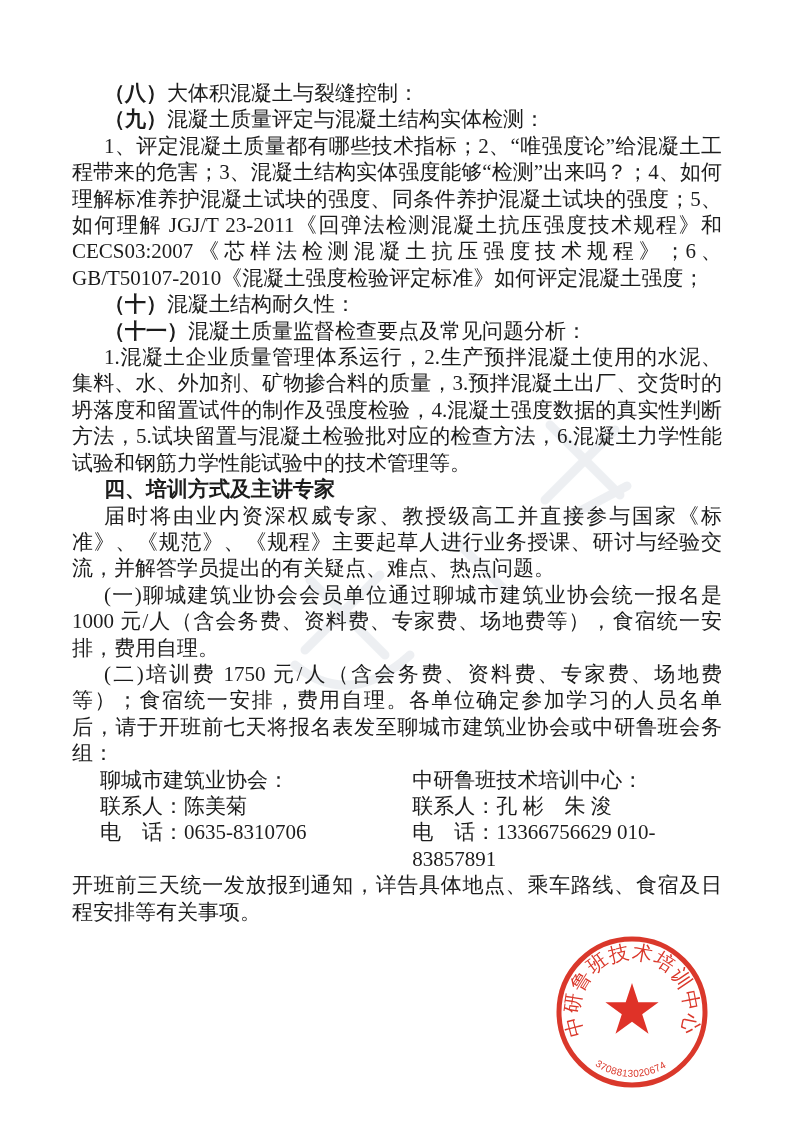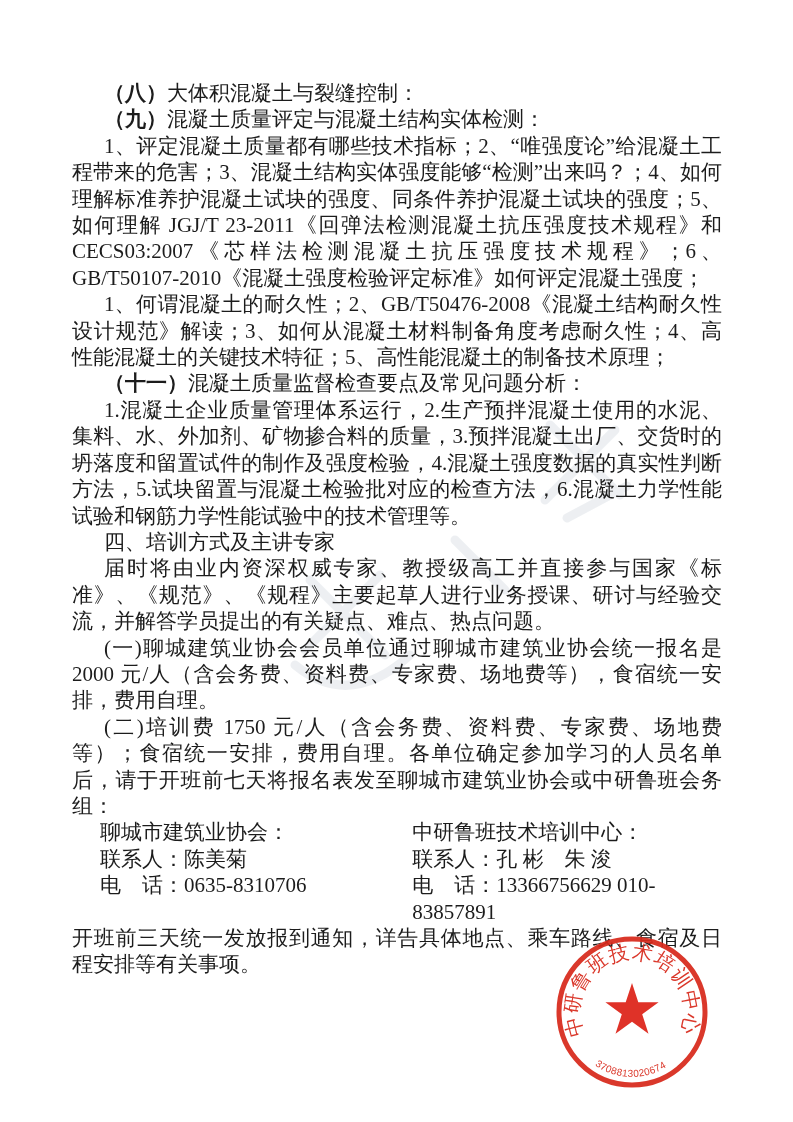--- a/index.html
+++ b/index.html
@@ -34,21 +34,21 @@
   p.no-indent {
     text-indent: 0;
   }
   .subnum {
     font-weight: bold;
     font-family: "Liberation Sans", "DejaVu Sans", sans-serif;
   }
   .major-head {
     margin: 0;
     text-indent: 32px;
-    font-weight: normal;
+    font-weight: bold;
     font-family: "Liberation Sans", "DejaVu Sans", sans-serif;
   }
   .contacts {
     display: flex;
     padding-left: 28px;
   }
   .ccol {
     display: flex;
     flex-direction: column;
   }
@@ -91,29 +91,29 @@
     </g>
   </svg>
 
   <div class="content">
 
     <p class="para"><b class="subnum">（八）</b><span>大体积混凝土与裂缝控制：</span></p>
 
     <p class="para"><b class="subnum">（九）</b><span>混凝土质量评定与混凝土结构实体检测：</span></p>
     <p class="para">1、评定混凝土质量都有哪些技术指标；2、“唯强度论”给混凝土工程带来的危害；3、混凝土结构实体强度能够“检测”出来吗？；4、如何理解标准养护混凝土试块的强度、同条件养护混凝土试块的强度；5、如何理解 JGJ/T 23-2011《回弹法检测混凝土抗压强度技术规程》和 CECS03:2007《芯样法检测混凝土抗压强度技术规程》；6、GB/T50107-2010《混凝土强度检验评定标准》如何评定混凝土强度；</p>
 
-    <p class="para">1、何谓混凝土的耐久性；2、GB/T50476-2008《混凝土结构耐久性设计规范》解读；3、如何从混凝土材料制备角度考虑耐久性；4、高性能混凝土的关键技术特征；5、高性能混凝土的制备技术原理；</p>
+    <p class="para"><b class="subnum">（十）</b><span>混凝土结构耐久性：</span></p>
 
     <p class="para"><b class="subnum">（十一）</b><span>混凝土质量监督检查要点及常见问题分析：</span></p>
     <p class="para">1.混凝土企业质量管理体系运行，2.生产预拌混凝土使用的水泥、集料、水、外加剂、矿物掺合料的质量，3.预拌混凝土出厂、交货时的坍落度和留置试件的制作及强度检验，4.混凝土强度数据的真实性判断方法，5.试块留置与混凝土检验批对应的检查方法，6.混凝土力学性能试验和钢筋力学性能试验中的技术管理等。</p>
 
     <p class="major-head">四、培训方式及主讲专家</p>
     <p class="para">届时将由业内资深权威专家、教授级高工并直接参与国家《标准》、《规范》、《规程》主要起草人进行业务授课、研讨与经验交流，并解答学员提出的有关疑点、难点、热点问题。</p>
 
-    <p class="para">(一)聊城建筑业协会会员单位通过聊城市建筑业协会统一报名是 2000 元/人（含会务费、资料费、专家费、场地费等），食宿统一安排，费用自理。</p>
+    <p class="para">(一)聊城建筑业协会会员单位通过聊城市建筑业协会统一报名是 1000 元/人（含会务费、资料费、专家费、场地费等），食宿统一安排，费用自理。</p>
     <p class="para">(二)培训费 1750 元/人（含会务费、资料费、专家费、场地费等）；食宿统一安排，费用自理。各单位确定参加学习的人员名单后，请于开班前七天将报名表发至聊城市建筑业协会或中研鲁班会务组：</p>
 
     <div class="contacts">
       <div class="ccol left">
         <p>聊城市建筑业协会：</p>
         <p>联系人：陈美菊</p>
         <p>电　话：0635-8310706</p>
       </div>
       <div class="ccol right">
         <p>中研鲁班技术培训中心：</p>

